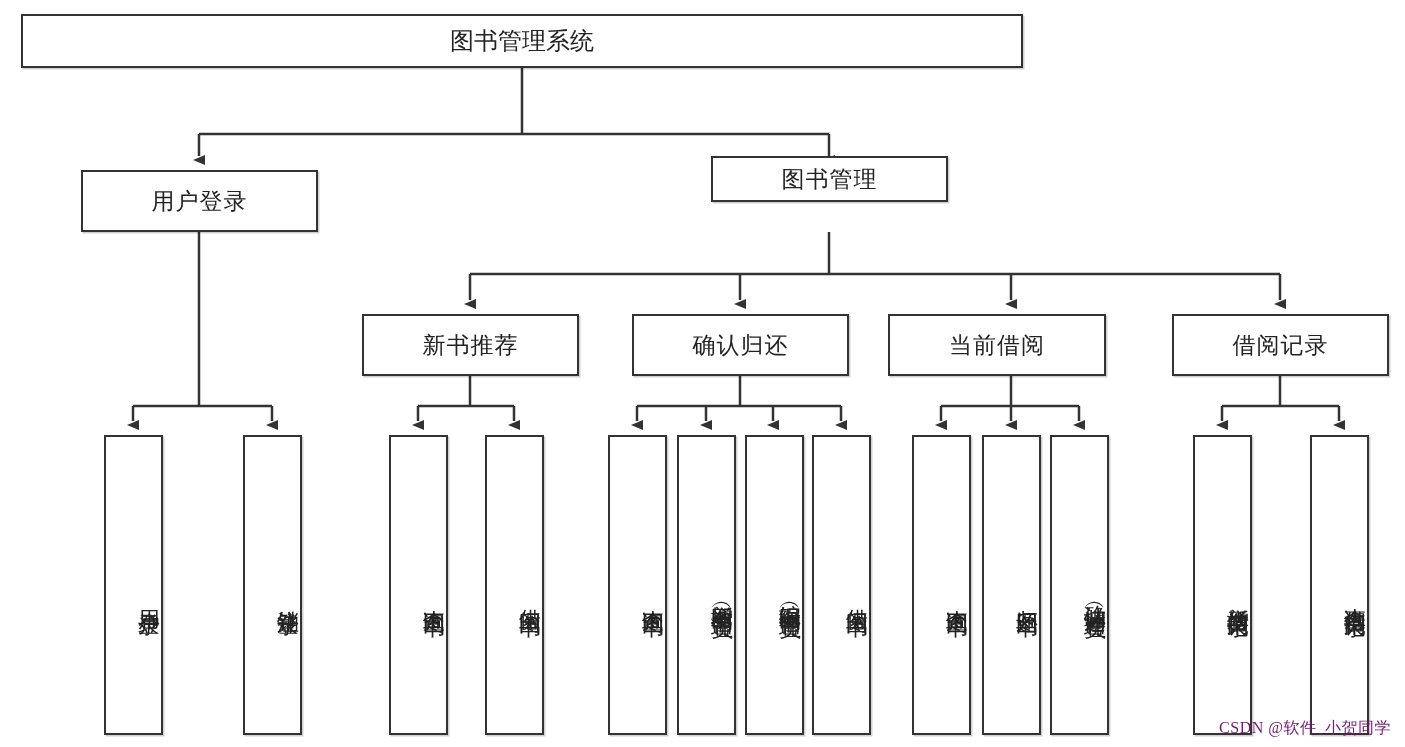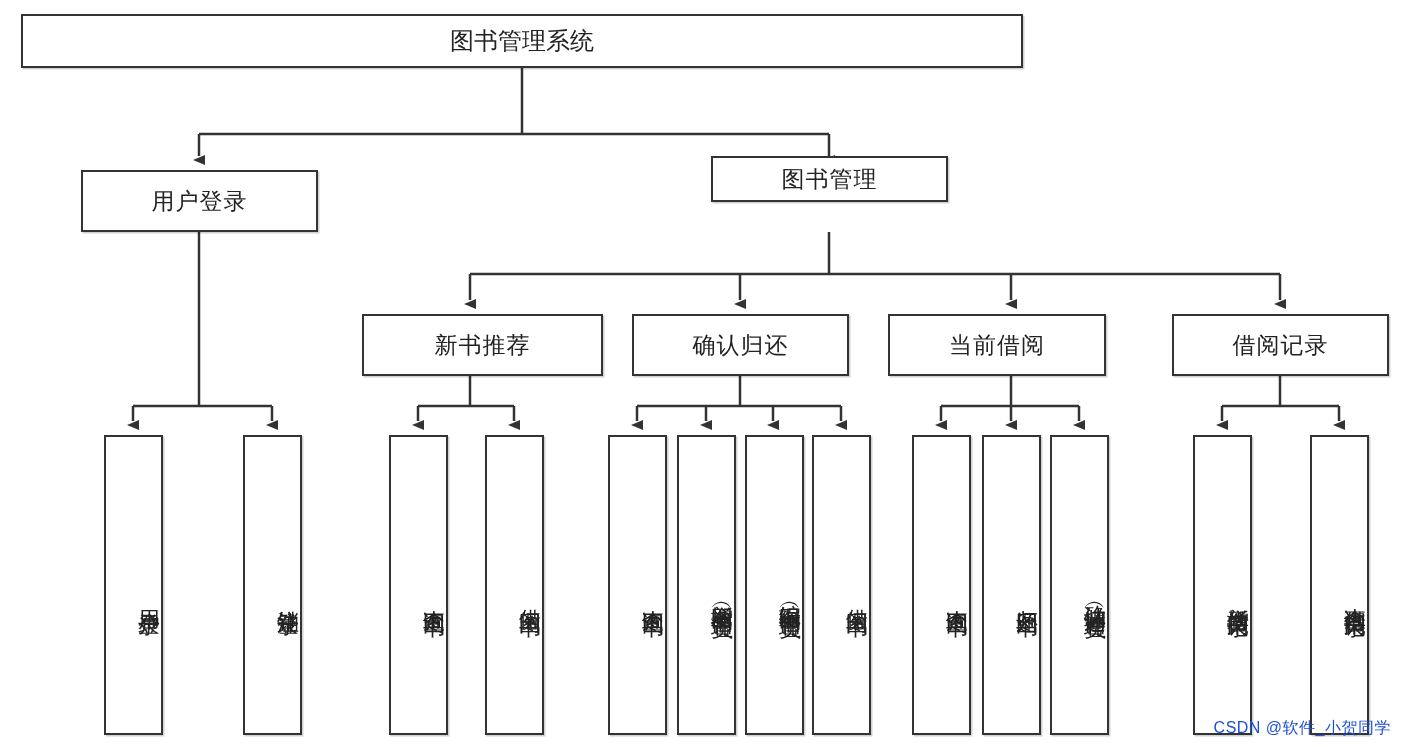--- a/index.html
+++ b/index.html
@@ -10,20 +10,21 @@
   }
   body {
     font-family: "Liberation Sans", "DejaVu Sans", sans-serif;
   }
   #canvas {
     position: relative;
     width: 1405px;
     height: 747px;
     background: #ffffff;
     overflow: hidden;
+    font-family: Liberation Serif, serif;
   }
   svg.wires {
     position: absolute;
     left: 0;
     top: 0;
     width: 1405px;
     height: 747px;
     pointer-events: none;
   }
   .node {
@@ -57,21 +58,21 @@
   .node.v span {
     writing-mode: vertical-rl;
     text-orientation: upright;
     display: block;
   }
   .watermark {
     position: absolute;
     right: 14px;
     bottom: 8px;
     font-size: 16px;
-    color: #1d4ed8;
+    color: #701a75;
     letter-spacing: 0.5px;
     white-space: nowrap;
   }
 </style>
 </head>
 <body>
 
 <div id="canvas">
 
   <svg class="wires" viewBox="0 0 1405 747">
@@ -130,21 +131,21 @@
     <span>图书管理系统</span>
   </div>
 
   <div class="node h" style="left:81px; top:170px; width:237px; height:62px;">
     <span>用户登录</span>
   </div>
   <div class="node h" style="left:711px; top:156px; width:237px; height:46px;">
     <span>图书管理</span>
   </div>
 
-  <div class="node h" style="left:362px; top:314px; width:241px; height:62px;">
+  <div class="node h" style="left:362px; top:314px; width:217px; height:62px;">
     <span>新书推荐</span>
   </div>
   <div class="node h" style="left:632px; top:314px; width:217px; height:62px;">
     <span>确认归还</span>
   </div>
   <div class="node h" style="left:888px; top:314px; width:218px; height:62px;">
     <span>当前借阅</span>
   </div>
   <div class="node h" style="left:1172px; top:314px; width:217px; height:62px;">
     <span>借阅记录</span>

